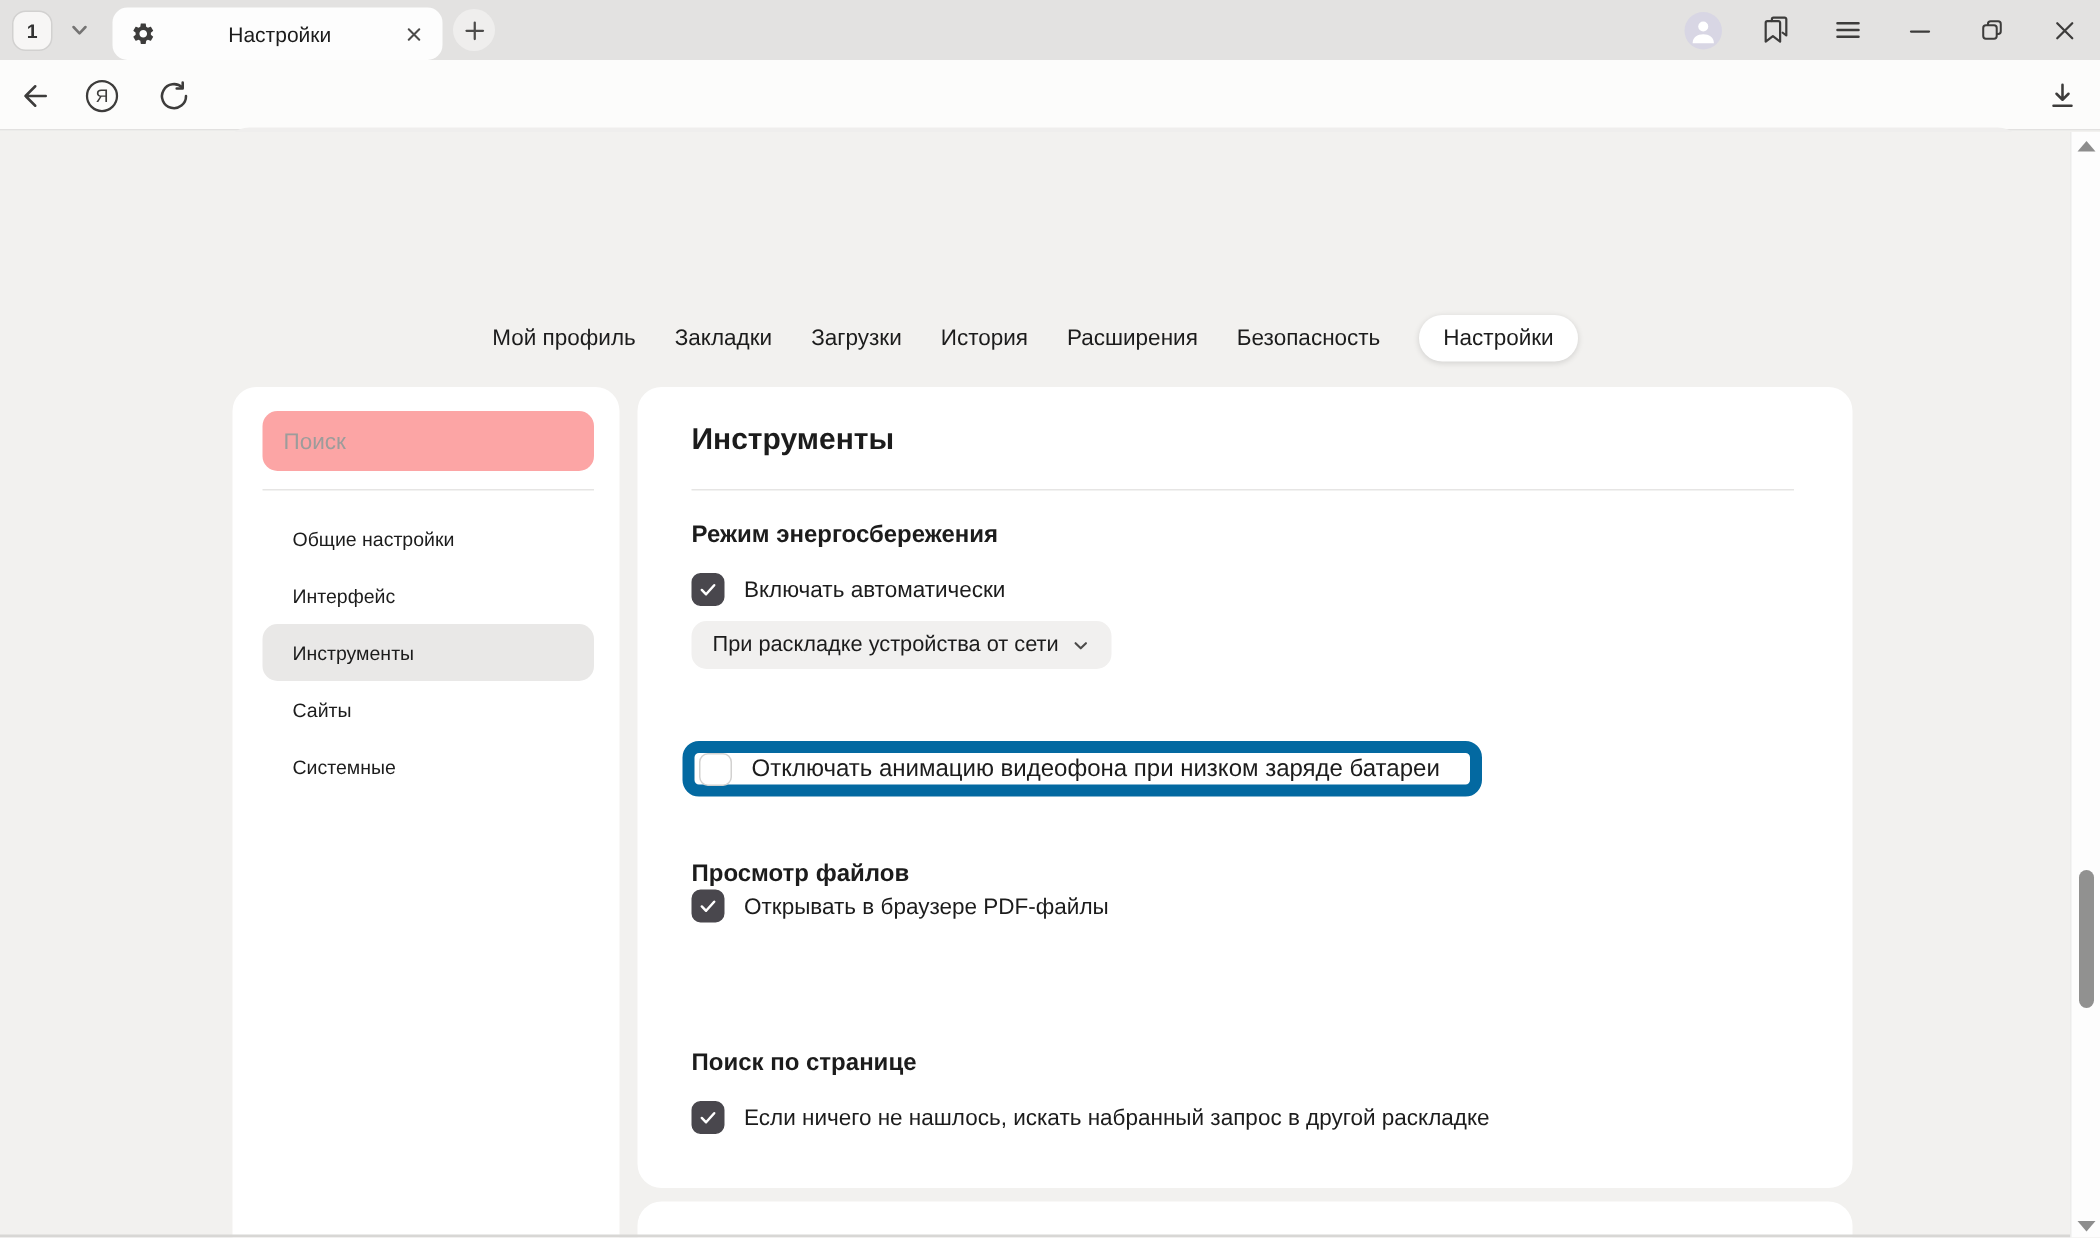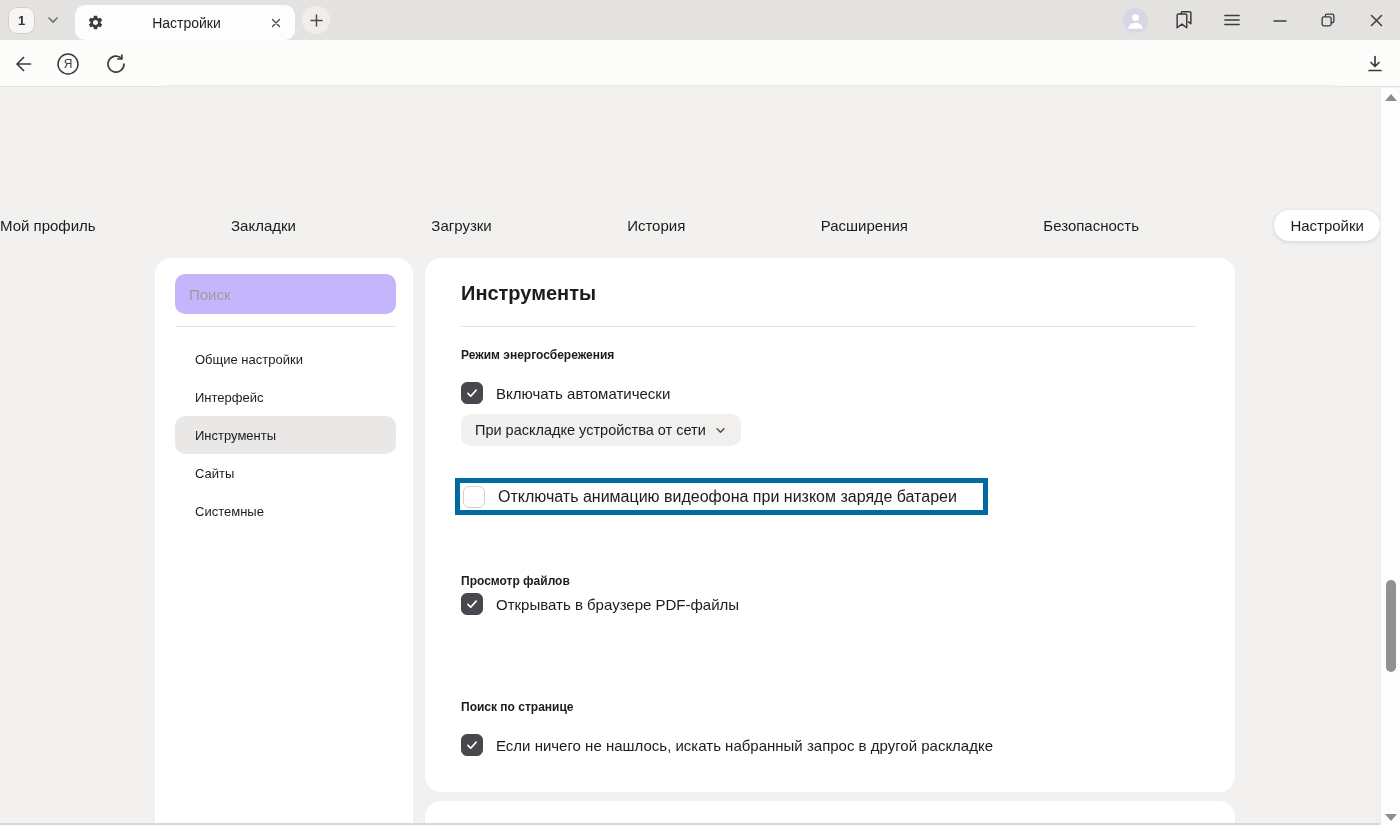--- a/index.html
+++ b/index.html
@@ -57,66 +57,66 @@
     position:absolute; left:540px; top:0; height:37px; display:flex; align-items:center;
     font-size:15px; color:#1c1c1c;
   }
   .bar-right { position:absolute; right:14px; top:0; height:37px; display:flex; align-items:center; gap:16px; }
 
   
   .content { position:absolute; top:88px; left:0; right:0; bottom:0; background:#f2f1ef; overflow:hidden; }
 
   .settings-nav {
     position:absolute; top:120px; left:0; right:20px; height:34px;
-    display:flex; justify-content:space-between; align-items:center; gap:26px;
+    display:flex; justify-content:center; align-items:center; gap:26px;
   }
   .settings-nav .nav-tab { font-size:15px; color:#1c1c1c; cursor:default; padding:7px 0; white-space:nowrap; }
   .settings-nav .nav-tab.active {
     background:#ffffff; border-radius:17px; padding:7px 16px;
     box-shadow:0 1px 4px rgba(0,0,0,.14);
   }
 
   .card { position:absolute; background:#ffffff; border-radius:16px; }
   .sidebar-card { left:155px; top:170px; width:258px; height:645px; }
   .sidebar-search {
     position:absolute; left:20px; top:16px; width:221px; height:40px;
-    background:#c4b5fd; border:none; border-radius:10px; outline:none;
+    background:#fca5a5; border:none; border-radius:10px; outline:none;
     padding:0 14px; font-size:15px; color:#1c1c1c;
     font-family:"Liberation Sans","DejaVu Sans",sans-serif;
   }
   .sidebar-search::placeholder { color:#9d9c9b; }
   .sidebar-divider { position:absolute; left:20px; top:68px; width:221px; height:1px; background:#e6e5e4; }
   .sidebar-list { position:absolute; left:20px; top:82px; width:221px; list-style:none; }
   .sidebar-item {
     height:38px; display:flex; align-items:center; padding:0 20px;
     font-size:13px; color:#1c1c1c; border-radius:10px; cursor:default; white-space:nowrap;
   }
   .sidebar-item.active { background:#e9e8e7; }
 
   .main-card { left:425px; top:170px; width:810px; height:534px; }
   .card-title { position:absolute; left:36px; top:24px; font-size:20px; font-weight:700; color:#1c1c1c; }
   .card-divider { position:absolute; left:36px; top:68px; width:735px; height:1px; background:#e6e5e4; }
-  .section-h { position:absolute; left:36px; font-size:12px; font-weight:700; color:#1c1c1c; white-space:nowrap; }
+  .section-h { position:absolute; left:36px; font-size:16px; font-weight:700; color:#1c1c1c; white-space:nowrap; }
   .row { position:absolute; left:36px; display:flex; align-items:center; gap:13px; white-space:nowrap; }
   .row .lbl { font-size:15px; color:#1c1c1c; }
   .cb {
     width:22px; height:22px; border-radius:6px; flex:0 0 auto;
     display:flex; align-items:center; justify-content:center;
   }
   .cb.unchecked { background:#ffffff; border:1.5px solid #d2d1d0; }
   .cb.checked { background:#49474d; border:1.5px solid #49474d; }
   .select-pill {
     position:absolute; left:36px; top:156px; height:32px;
     background:#f1f0ef; border-radius:10px;
     display:flex; align-items:center; gap:8px; padding:0 14px;
     font-size:14.5px; color:#1c1c1c; white-space:nowrap;
   }
   .highlight-frame {
-    position:absolute; left:30px; top:220px; width:533px; height:37px;
-    border:5px solid #0369a1; border-radius:0;
+    position:absolute; left:30px; top:236px; width:533px; height:37px;
+    border:8px solid #0369a1; border-radius:11px;
     display:flex; align-items:center; gap:13px; padding-left:3px;
   }
 
   .sites-card { left:425px; top:713px; width:810px; height:170px; }
 
   
   .scrollbar {
     position:absolute; top:88px; right:0; width:20px; bottom:0;
     background:#fdfdfd; border-left:1px solid #ececeb;
   }

